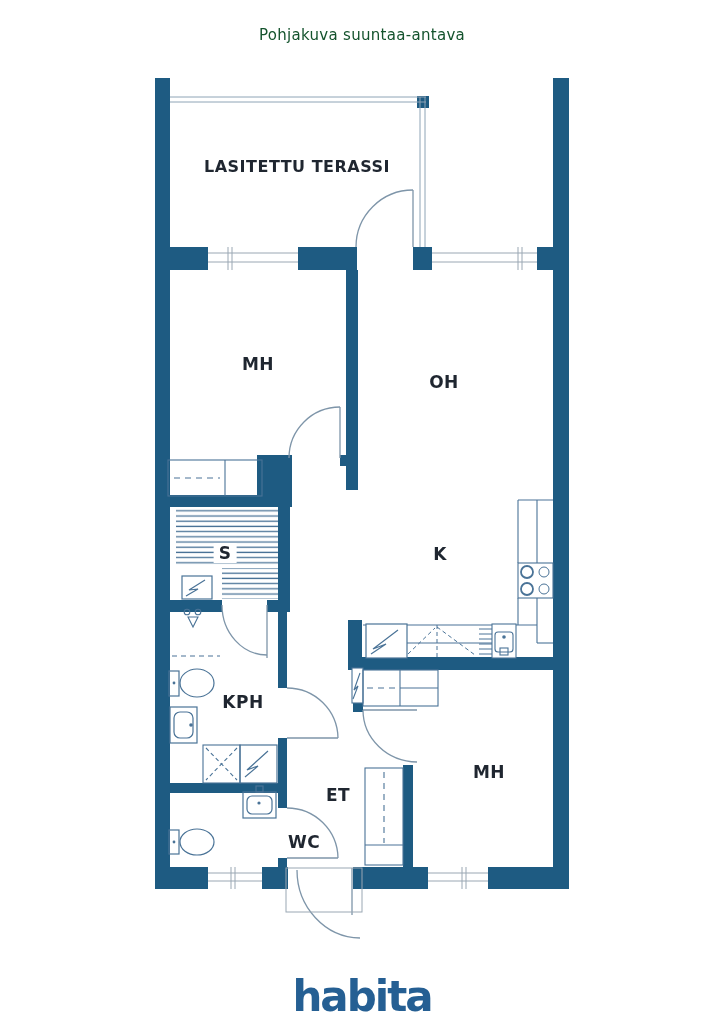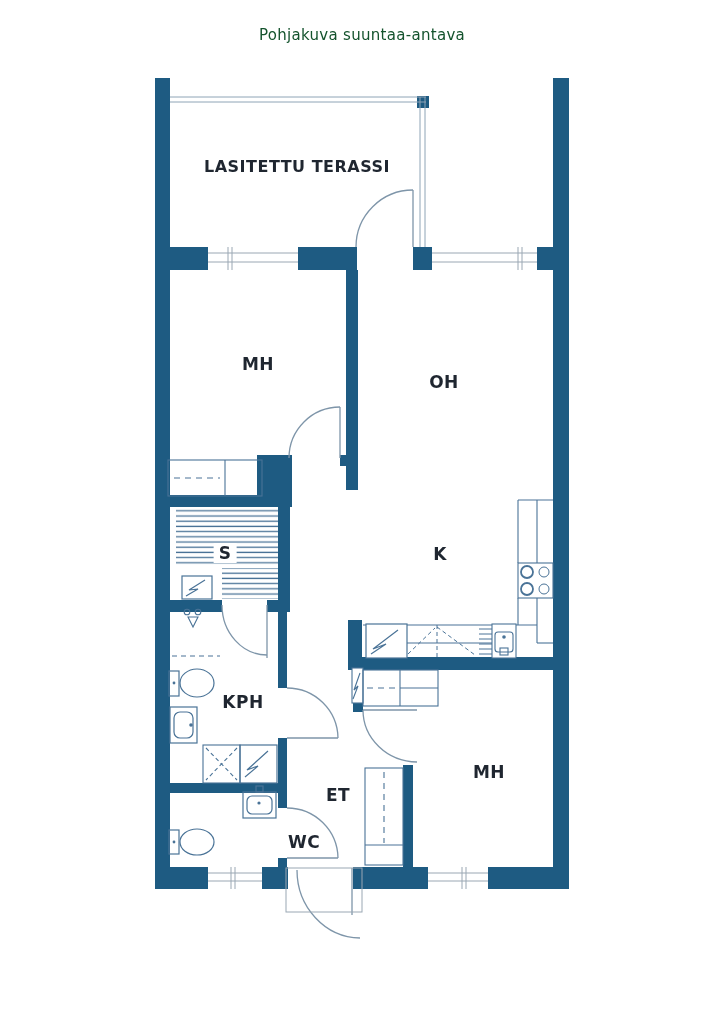--- a/index.html
+++ b/index.html
@@ -236,13 +236,14 @@
   <div class="lbl small" style="left:297px;top:166px;">LASITETTU TERASSI</div>
   <div class="lbl" style="left:258px;top:364px;">MH</div>
   <div class="lbl" style="left:444px;top:382px;">OH</div>
   <div class="lbl on-hatch" style="left:225px;top:553px;"><span>S</span></div>
   <div class="lbl" style="left:440px;top:554px;">K</div>
   <div class="lbl" style="left:243px;top:702px;">KPH</div>
   <div class="lbl" style="left:338px;top:795px;">ET</div>
   <div class="lbl" style="left:256px;top:842px;margin-left:48px;">WC</div>
   <div class="lbl" style="left:489px;top:772px;">MH</div>
 
+  <div id="logo">habita</div>
 </div>
 
 </body></html>

